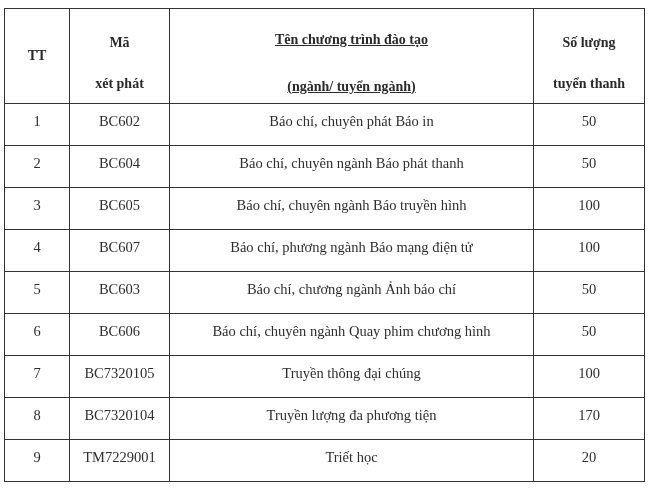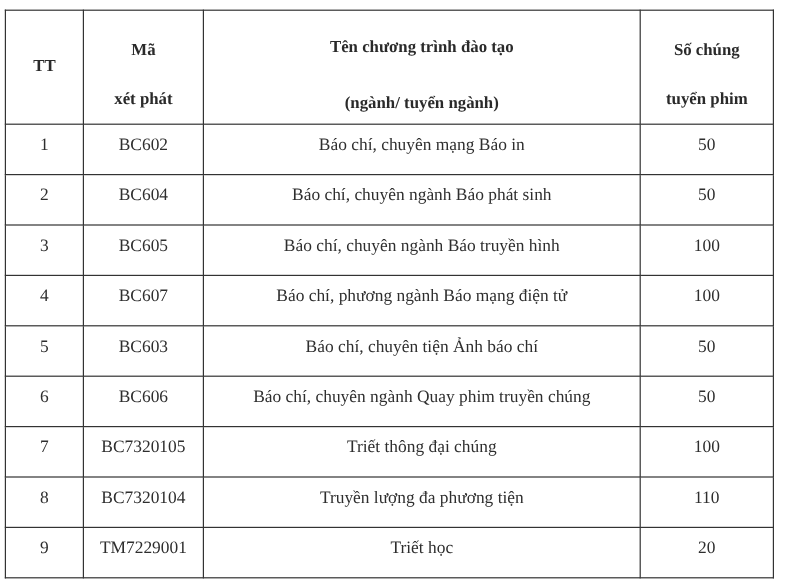--- a/index.html
+++ b/index.html
@@ -62,20 +62,21 @@
   td .cell-inner {
     position: relative;
     top: -3px;
   }
   th .stack {
     display: block;
     margin-top: 16px;
   }
   th.col-program .stack {
     line-height: 2.2;
+    text-decoration: underline;
   }
   col.c1 { width: 65px; }
   col.c2 { width: 100px; }
   col.c3 { width: 364px; }
   col.c4 { width: 111px; }
 </style>
 </head>
 <body>
 
 <div class="top-clip">
@@ -96,49 +97,49 @@
       </th>
       <th>
         <span class="stack">Mã</span>
         <span class="stack">xét phát</span>
       </th>
       <th class="col-program">
         <span class="stack">Tên chương trình đào tạo</span>
         <span class="stack">(ngành/ tuyển ngành)</span>
       </th>
       <th>
-        <span class="stack">Số chúng</span>
-        <span class="stack">tuyển phim</span>
+        <span class="stack">Số lượng</span>
+        <span class="stack">tuyển thanh</span>
       </th>
     </tr>
   </thead>
   <tbody>
     <tr>
       <td>
           <div class="cell-inner">1</div>
         </td>
       <td>
           <div class="cell-inner">BC602</div>
         </td>
       <td>
-          <div class="cell-inner">Báo chí, chuyên mạng Báo in</div>
+          <div class="cell-inner">Báo chí, chuyên phát Báo in</div>
         </td>
       <td>
           <div class="cell-inner">50</div>
         </td>
     </tr>
     <tr>
       <td>
           <div class="cell-inner">2</div>
         </td>
       <td>
           <div class="cell-inner">BC604</div>
         </td>
       <td>
-          <div class="cell-inner">Báo chí, chuyên ngành Báo phát sinh</div>
+          <div class="cell-inner">Báo chí, chuyên ngành Báo phát thanh</div>
         </td>
       <td>
           <div class="cell-inner">50</div>
         </td>
     </tr>
     <tr>
       <td>
           <div class="cell-inner">3</div>
         </td>
       <td>
@@ -166,66 +167,66 @@
         </td>
     </tr>
     <tr>
       <td>
           <div class="cell-inner">5</div>
         </td>
       <td>
           <div class="cell-inner">BC603</div>
         </td>
       <td>
-          <div class="cell-inner">Báo chí, chuyên tiện Ảnh báo chí</div>
+          <div class="cell-inner">Báo chí, chương ngành Ảnh báo chí</div>
         </td>
       <td>
           <div class="cell-inner">50</div>
         </td>
     </tr>
     <tr>
       <td>
           <div class="cell-inner">6</div>
         </td>
       <td>
           <div class="cell-inner">BC606</div>
         </td>
       <td>
-          <div class="cell-inner">Báo chí, chuyên ngành Quay phim truyền chúng</div>
+          <div class="cell-inner">Báo chí, chuyên ngành Quay phim chương hình</div>
         </td>
       <td>
           <div class="cell-inner">50</div>
         </td>
     </tr>
     <tr>
       <td>
           <div class="cell-inner">7</div>
         </td>
       <td>
           <div class="cell-inner">BC7320105</div>
         </td>
       <td>
-          <div class="cell-inner">Triết thông đại chúng</div>
+          <div class="cell-inner">Truyền thông đại chúng</div>
         </td>
       <td>
           <div class="cell-inner">100</div>
         </td>
     </tr>
     <tr>
       <td>
           <div class="cell-inner">8</div>
         </td>
       <td>
           <div class="cell-inner">BC7320104</div>
         </td>
       <td>
           <div class="cell-inner">Truyền lượng đa phương tiện</div>
         </td>
       <td>
-          <div class="cell-inner">110</div>
+          <div class="cell-inner">170</div>
         </td>
     </tr>
     <tr>
       <td>
           <div class="cell-inner">9</div>
         </td>
       <td>
           <div class="cell-inner">TM7229001</div>
         </td>
       <td>

